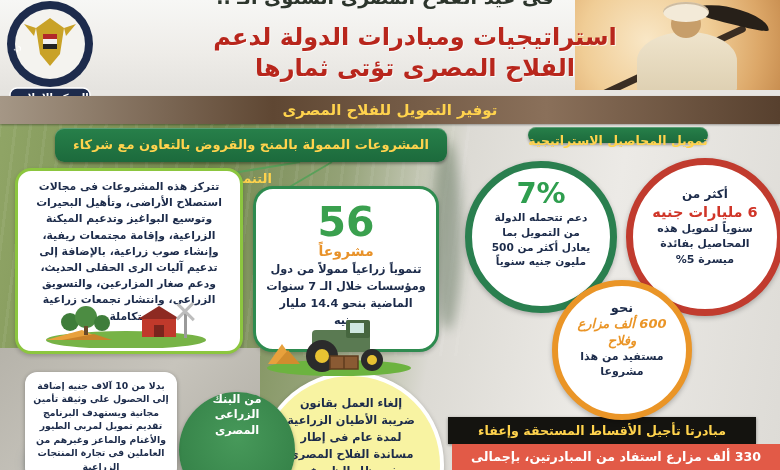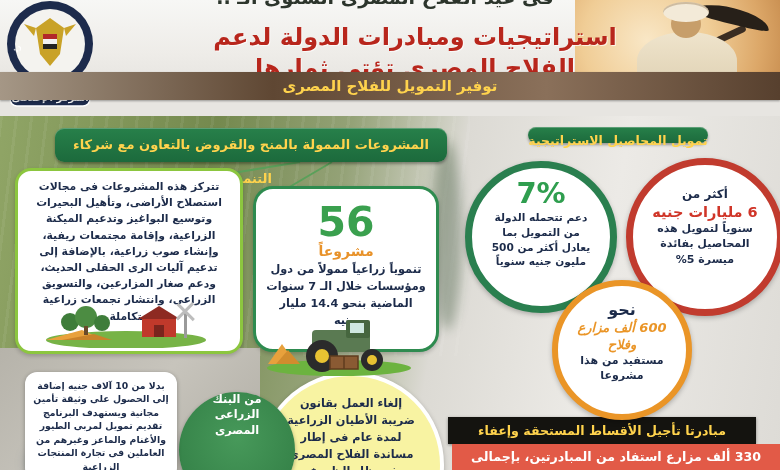--- a/index.html
+++ b/index.html
@@ -17,21 +17,21 @@
   .pickaxe-handle{left:18px;top:58px;width:160px;height:7px;background:#3a2d22;border-radius:4px;transform:rotate(-25deg);}
   .pickaxe-head{left:118px;top:8px;width:78px;height:16px;background:#272019;border-radius:60% 60% 50% 50%/100% 100% 20% 20%;transform:rotate(14deg);}
   .farmer-body{left:62px;top:32px;width:100px;height:60px;background:linear-gradient(180deg,#efe4cc,#ded0b2);border-radius:48% 48% 6% 6%;}
   .farmer-head{left:96px;top:10px;width:30px;height:28px;background:#c79e6a;border-radius:50%;}
   .farmer-turban{left:88px;top:2px;width:46px;height:20px;background:#f3ead8;border-radius:50%;box-shadow:0 2px 0 rgba(150,120,80,.4) inset;}
   .clipped-top{left:170px;top:0;width:430px;height:9px;overflow:hidden;}
   .clipped-top span{display:block;margin-top:-14px;font-size:19px;font-weight:bold;color:#2c352c;text-align:center;white-space:nowrap;}
   .main-title{left:180px;top:22px;width:470px;font-size:24px;font-weight:bold;color:#b8261c;text-align:center;line-height:1.3;text-shadow:1px 1px 0 rgba(255,255,255,.7);}
   .logo{left:4px;top:0;width:96px;height:112px;}
   
-  .brown-bar{left:0;top:72px;width:780px;height:28px;
+  .brown-bar{left:0;top:96px;width:780px;height:28px;
     background:linear-gradient(90deg,#a59786 0%,#5f4733 35%,#8a705a 70%,#57402e 100%);
     box-shadow:0 1px 2px rgba(0,0,0,.35);}
   .brown-bar span{display:block;text-align:center;line-height:28px;font-size:15px;font-weight:bold;color:#ffd34d;}
   
   .main-bg{left:0;top:116px;width:780px;height:354px;
     background:linear-gradient(100deg,#90a566 0%,#74894e 26%,#94a277 42%,#dcdad4 56%,#eceae6 75%,#dddbd6 100%);}
   .field-rows{left:0;top:116px;width:470px;height:240px;opacity:.6;
     background:repeating-linear-gradient(97deg,rgba(255,255,255,.10) 0 3px,rgba(0,0,0,0) 3px 15px);}
   .gray-corner{left:0;top:348px;width:260px;height:122px;
     background:linear-gradient(135deg,#b6b3aa 0%,#c7c4bc 50%,#b0ada4 100%);}
@@ -75,21 +75,21 @@
   
   .stat-circle{border-radius:50%;background:#fff;text-align:center;box-shadow:0 2px 5px rgba(0,0,0,.25);}
   .c-green{left:465px;top:161px;width:138px;height:138px;border:7px solid #2a7f4f;z-index:2;}
   .c-green .pct{font-size:29px;font-weight:bold;color:#2f9e4f;line-height:1.1;margin-top:10px;}
   .c-green .t{font-size:10.6px;font-weight:bold;color:#1c2b4a;line-height:1.4;padding:0 16px;}
   .c-red{left:626px;top:158px;width:144px;height:144px;border:7px solid #c13b2e;z-index:2;}
   .c-red .pre{font-size:12px;font-weight:bold;color:#1c2b4a;margin-top:22px;line-height:1.3;}
   .c-red .big{font-size:14.5px;font-weight:bold;color:#d03528;line-height:1.25;}
   .c-red .t{font-size:11px;font-weight:bold;color:#1c2b4a;line-height:1.4;padding:0 14px;}
   .c-orange{left:552px;top:280px;width:128px;height:128px;border:6px solid #ea9527;z-index:4;}
-  .c-orange .pre{font-size:16px;font-weight:bold;color:#1c2b4a;margin-top:14px;line-height:1.25;}
+  .c-orange .pre{font-size:13px;font-weight:bold;color:#1c2b4a;margin-top:14px;line-height:1.25;}
   .c-orange .big{font-size:13px;font-weight:bold;color:#ea9527;line-height:1.3;padding:0 18px;font-style:italic;}
   .c-orange .t{font-size:11px;font-weight:bold;color:#1c2b4a;line-height:1.35;padding:0 16px;}
   
   .black-bar{left:448px;top:417px;width:308px;height:27px;background:#14130f;z-index:3;
     box-shadow:0 1px 3px rgba(0,0,0,.4);}
   .black-bar span{display:block;text-align:center;line-height:27px;font-size:12.6px;font-weight:bold;color:#ffd34d;}
   .red-bar{left:452px;top:444px;width:328px;height:26px;background:#e25a47;z-index:3;}
   .red-bar span{display:block;text-align:center;line-height:26px;font-size:12.6px;font-weight:bold;color:#fff;}
 </style>
 </head>

